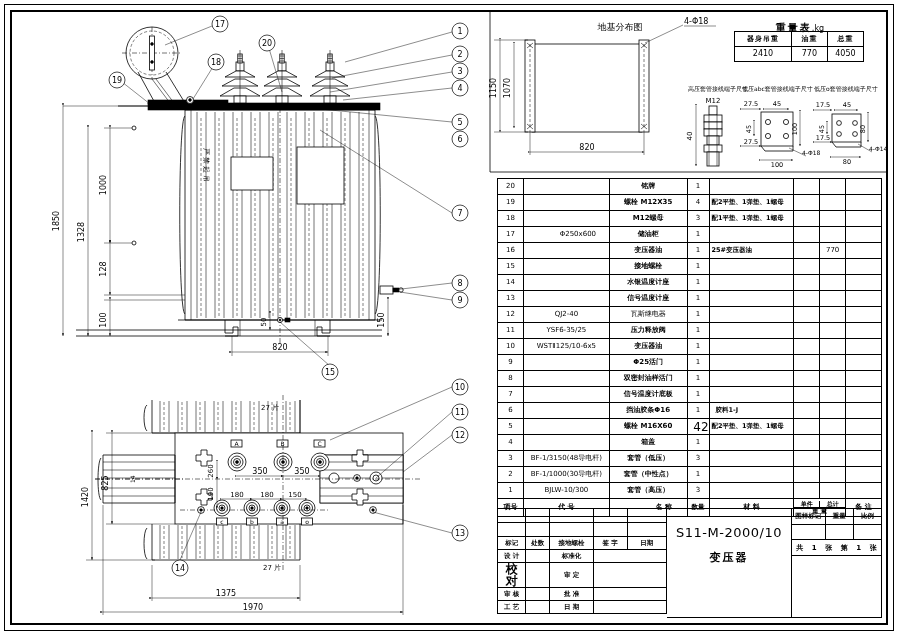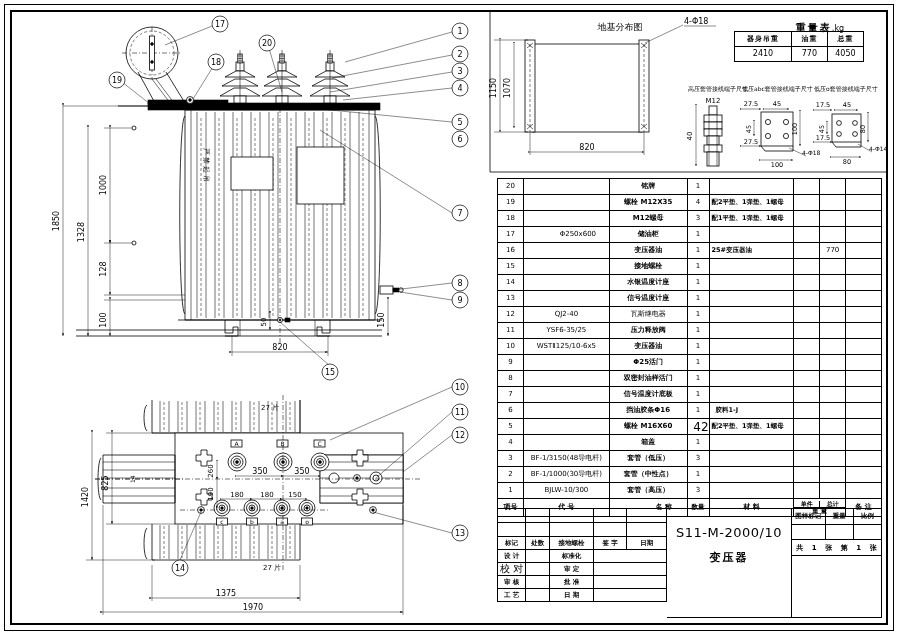--- a/index.html
+++ b/index.html
@@ -641,21 +641,21 @@
       <text class="t t65 ctr" x="865" y="129" transform="rotate(-90 865 129)">80</text>
       <line x1="858" y1="144" x2="872" y2="152" class="dim"></line>
       <text class="t t6" x="869" y="151">4-Φ14</text>
     </g>
 
     <line x1="490" y1="172" x2="888" y2="172" class="ln"></line>
     <line x1="490" y1="10" x2="490" y2="172" class="ln"></line>
 
   </svg>
 
-  <div style="position:absolute;left:750px;top:16px;width:140px;text-align:center;">
+  <div style="position:absolute;left:730px;top:16px;width:140px;text-align:center;">
     <span style="font-size:10px;font-weight:bold;letter-spacing:2px;">重量表</span><span style="font-size:8px;">,kg</span>
   </div>
   <table class="tbl" style="left:734px;top:31px;width:130px;">
     <tbody>
         <tr>
       <td style="width:58px;height:14px;font-weight:bold;letter-spacing:1px;">器身吊重</td>
       <td style="width:36px;font-weight:bold;letter-spacing:1px;">油重</td>
       <td style="width:36px;font-weight:bold;letter-spacing:1px;">总重</td>
     </tr>
     <tr>
@@ -923,21 +923,21 @@
         <td style="font-weight:bold;font-size:6.5px;">签  字</td>
         <td style="font-weight:bold;font-size:6.5px;">日期</td>
       </tr>
       <tr>
             <td style="height:12px;font-weight:bold;font-size:6.5px;">设 计</td>
             <td></td>
           <td style="font-weight:bold;font-size:6.5px;">标准化</td>
             <td colspan="2"></td>
           </tr>
       <tr>
-            <td style="height:12px;font-weight:normal;font-size:10px;">校 对</td>
+            <td style="height:12px;font-weight:bold;font-size:12px;">校 对</td>
             <td></td>
           <td style="font-weight:bold;font-size:6.5px;">审 定</td>
             <td colspan="2"></td>
           </tr>
       <tr>
             <td style="height:12px;font-weight:bold;font-size:6.5px;">审 核</td>
             <td></td>
           <td style="font-weight:bold;font-size:6.5px;">批 准</td>
             <td colspan="2"></td>
           </tr>

